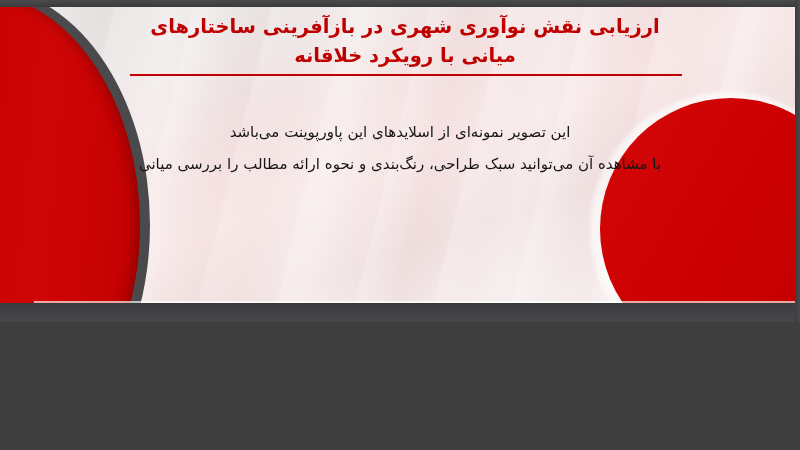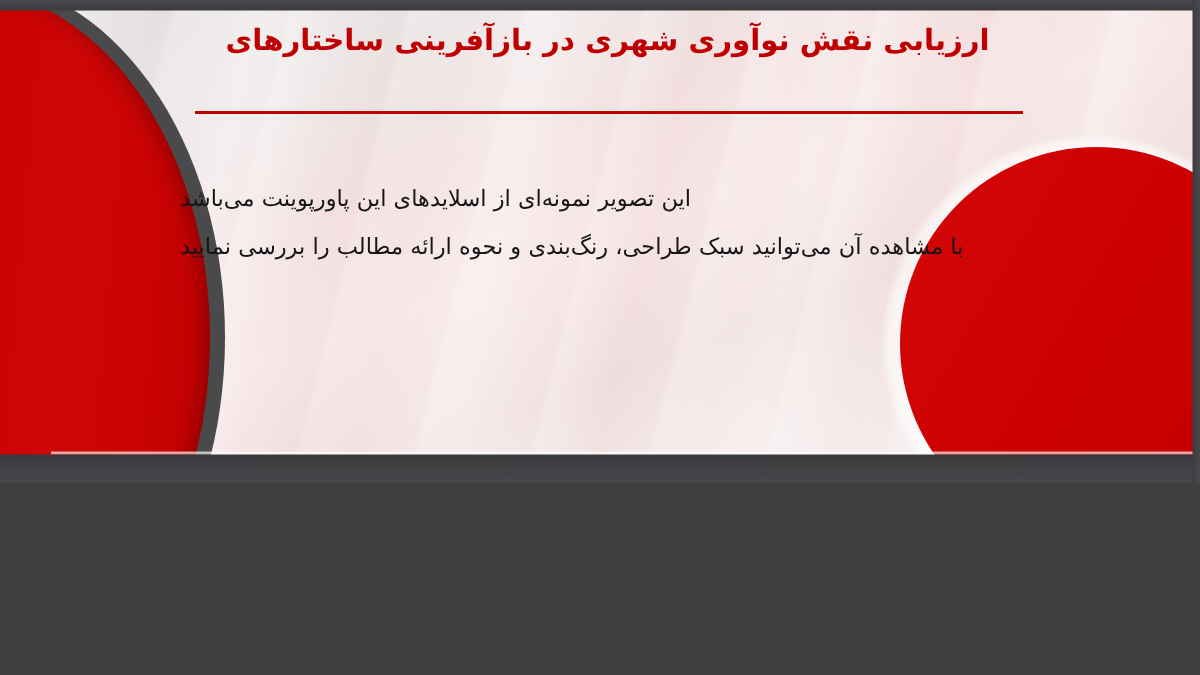--- a/index.html
+++ b/index.html
@@ -155,21 +155,21 @@
     height: 0;
     border-top: 2px solid #c00000;
   }
 
   
   .body-block {
     position: absolute;
     right: 120px;
     top: 116px;
     width: 560px;
-    text-align: left;
+    text-align: center;
     direction: rtl;
   }
   .body-line {
     color: #161616;
     font-size: 15px;
     line-height: 32px;
     white-space: nowrap;
     font-weight: normal;
   }
 
@@ -210,26 +210,27 @@
 
   <div class="left-shape-outline"></div>
   <div class="left-shape"></div>
   <div class="left-shape-shadow"></div>
 
   <div class="right-circle-halo"></div>
   <div class="right-circle"></div>
 
   <div class="title-block">
     <div class="title-line">ارزیابی نقش نوآوری شهری در بازآفرینی ساختارهای</div>
+    <div class="title-line">میانی با رویکرد خلاقانه</div>
   </div>
   <div class="title-rule"></div>
 
   <div class="body-block">
     <div class="body-line">این تصویر نمونه‌ای از اسلایدهای این پاورپوینت می‌باشد</div>
-    <div class="body-line">با مشاهده آن می‌توانید سبک طراحی، رنگ‌بندی و نحوه ارائه مطالب را بررسی نمایید</div>
+    <div class="body-line">با مشاهده آن می‌توانید سبک طراحی، رنگ‌بندی و نحوه ارائه مطالب را بررسی میانی</div>
   </div>
 
   <div class="frame-edge-top"></div>
   <div class="bevel-line"></div>
   <div class="frame-edge-bottom"></div>
   <div class="frame-edge-right"></div>
 
 </div>
 
 </body></html>

